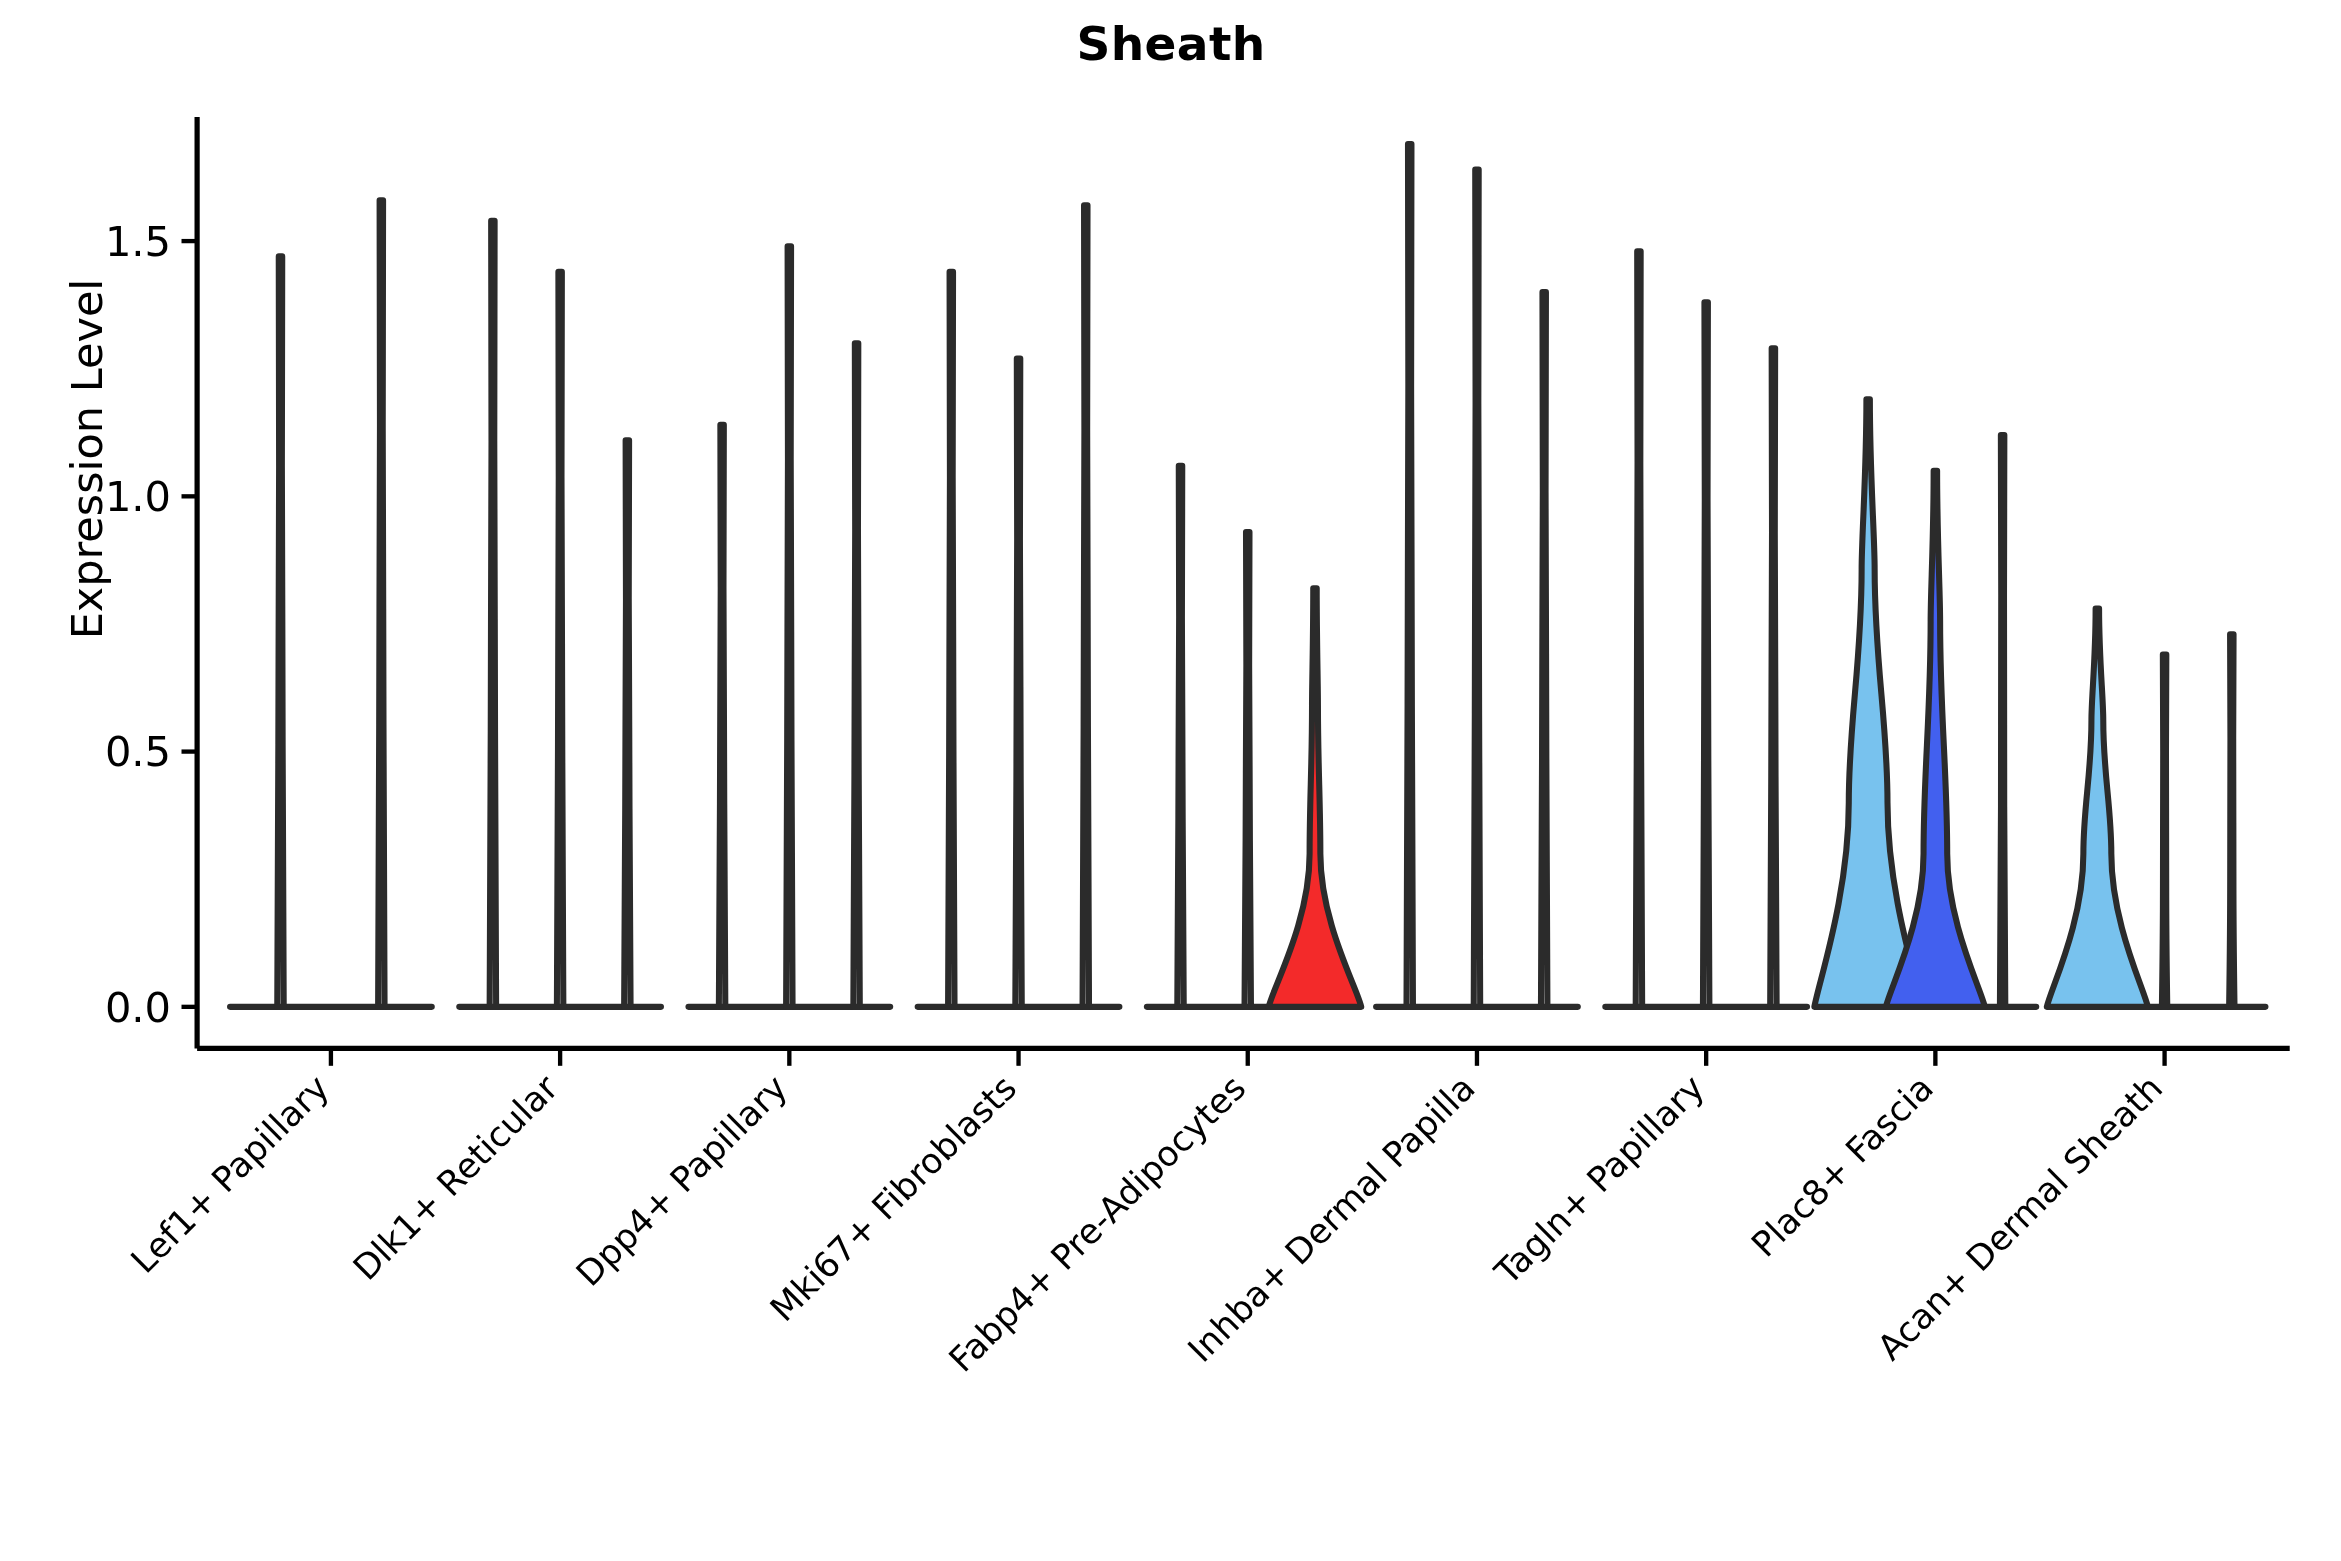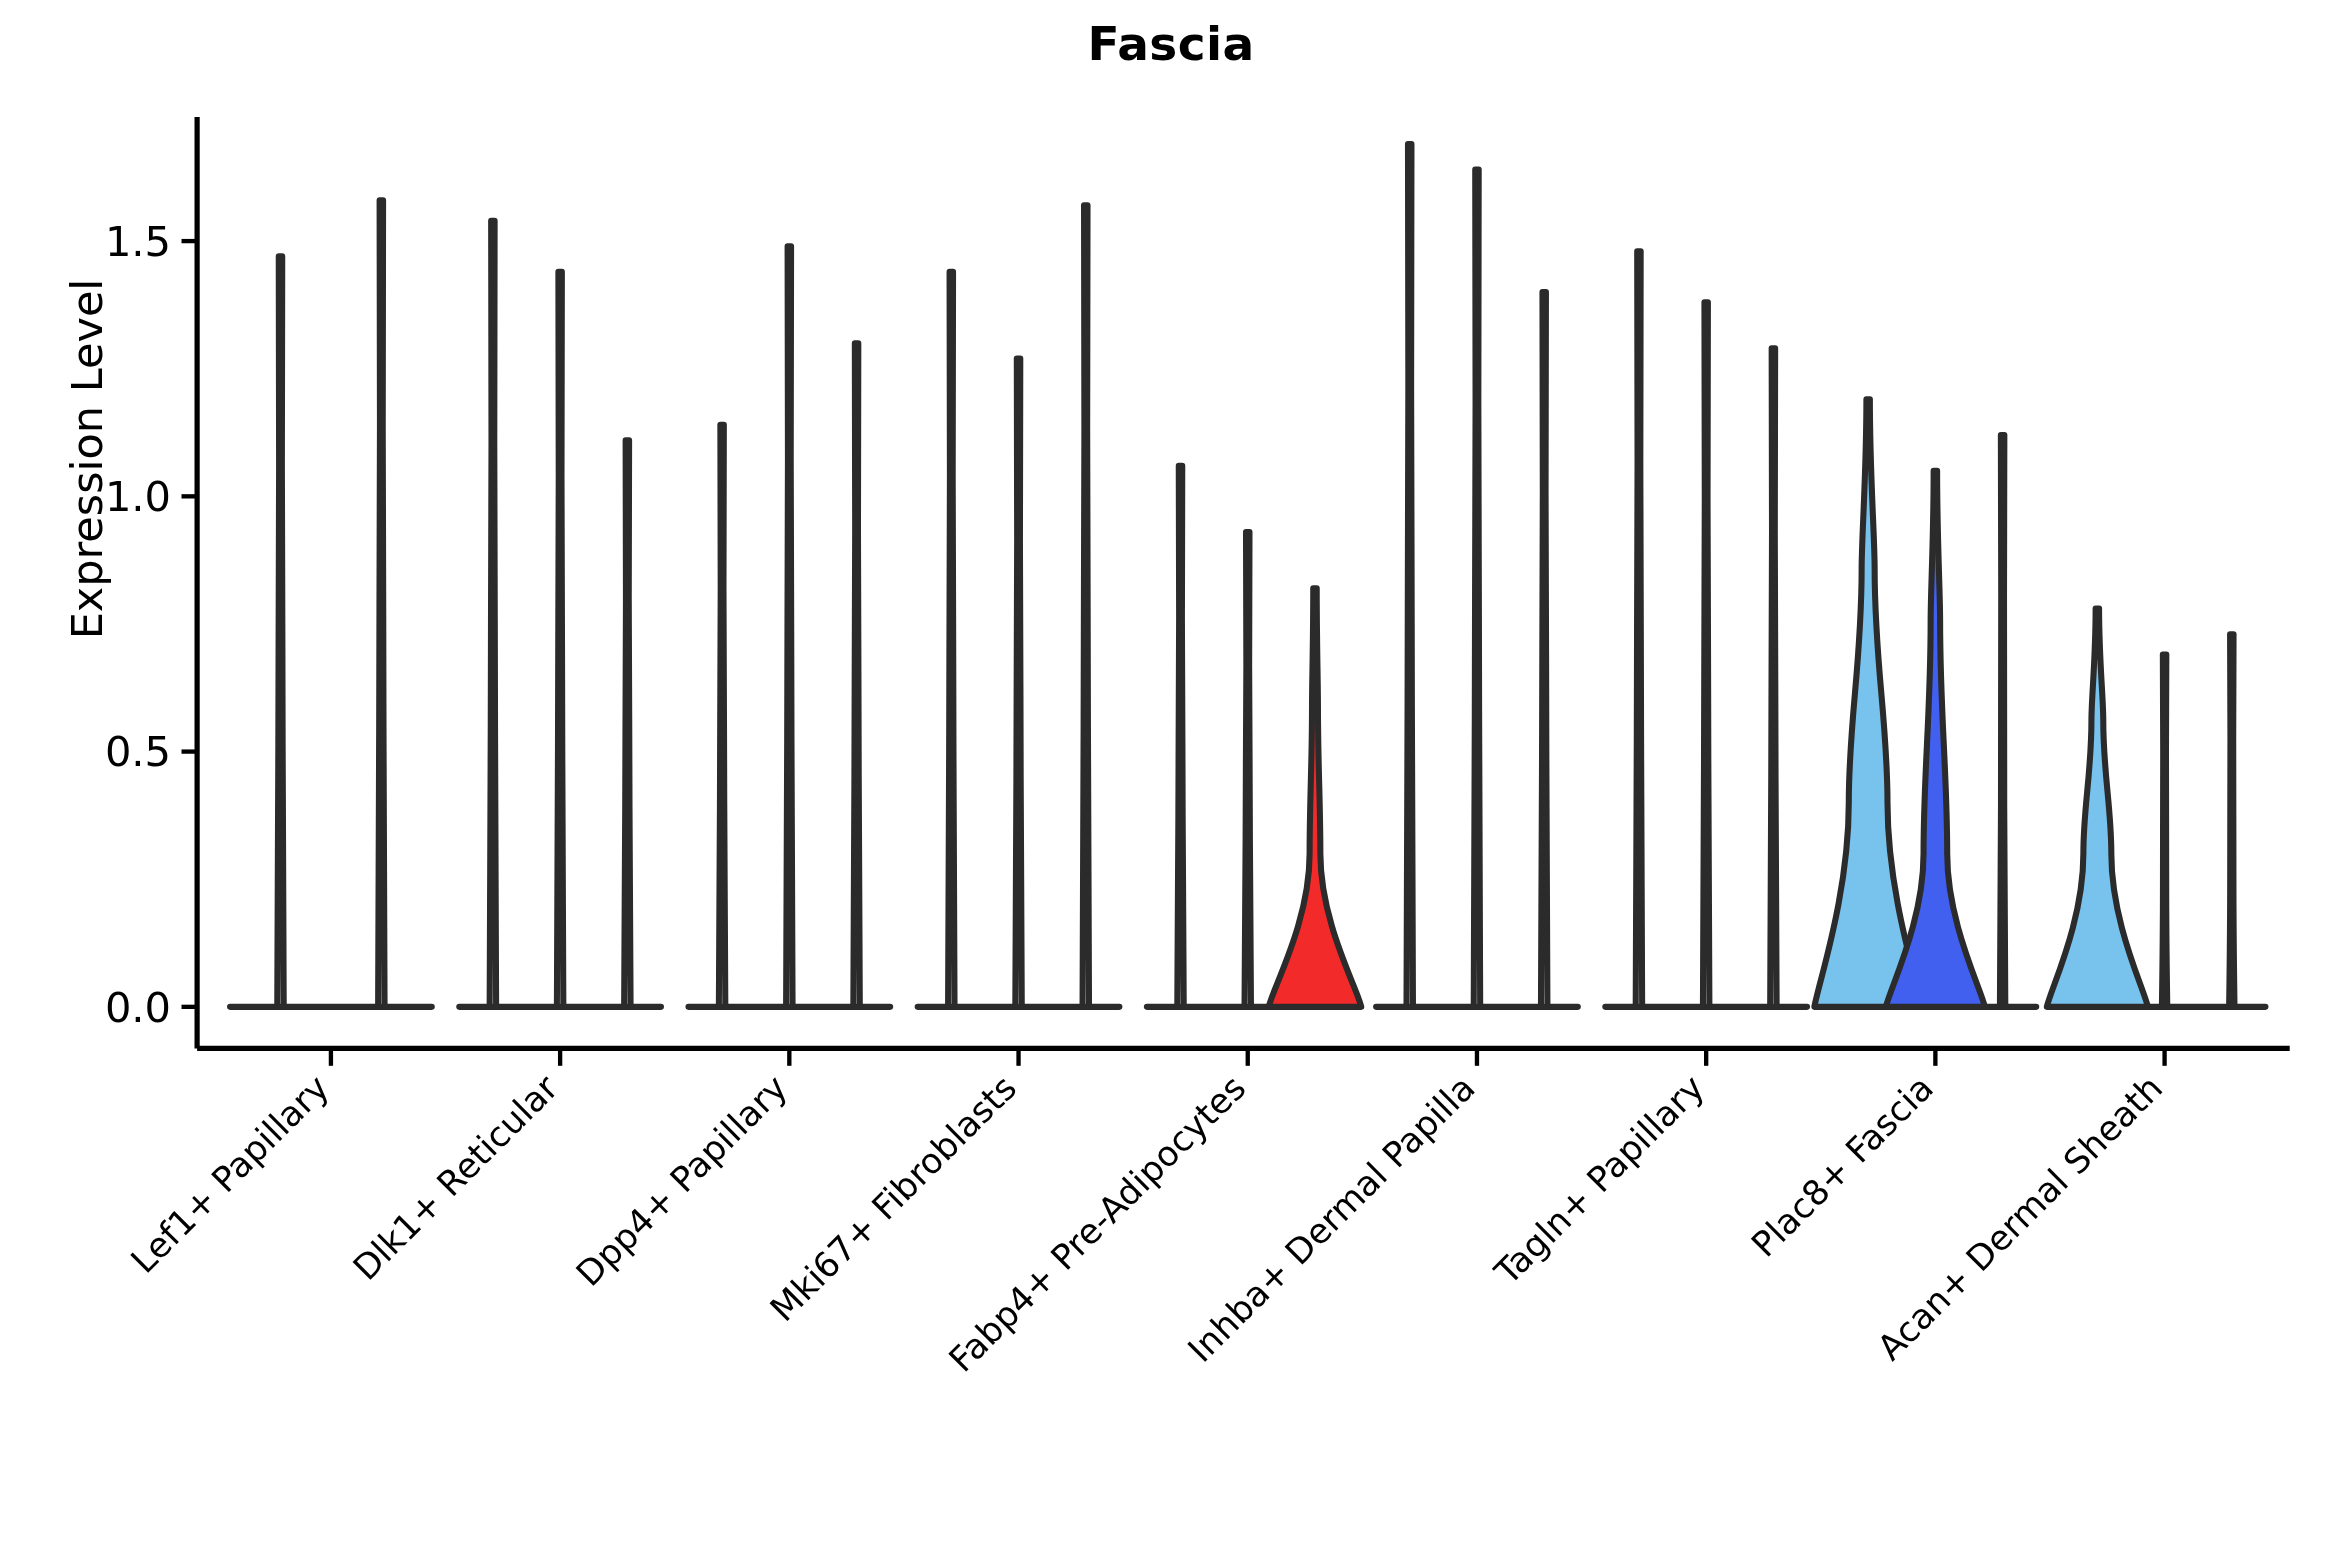--- a/index.html
+++ b/index.html
@@ -17,21 +17,21 @@
   }
   svg{position:absolute;left:0;top:0;}
   .ytick-label{font-size:48px;fill:#000;}
   .xtick-label{font-size:40px;fill:#000;}
 </style>
 </head>
 <body>
 
 <div id="root">
 
-  <div class="title">Fascia</div>
+  <div class="title">Sheath</div>
 
   <div class="ylabel">Expression Level</div>
 
   <svg id="plot" width="2342" height="1561" viewBox="0 0 2700 1800">
     <g id="yticks">
         <line x1="209" y1="1161" x2="227" y2="1161" stroke="#000000" stroke-width="5"></line>
         <text x="197" y="1178" text-anchor="end" class="ytick-label">0.0</text>
         <line x1="209" y1="866.6666666666667" x2="227" y2="866.6666666666667" stroke="#000000" stroke-width="5"></line>
         <text x="197" y="883.6666666666667" text-anchor="end" class="ytick-label">0.5</text>
         <line x1="209" y1="572.3333333333334" x2="227" y2="572.3333333333334" stroke="#000000" stroke-width="5"></line>

